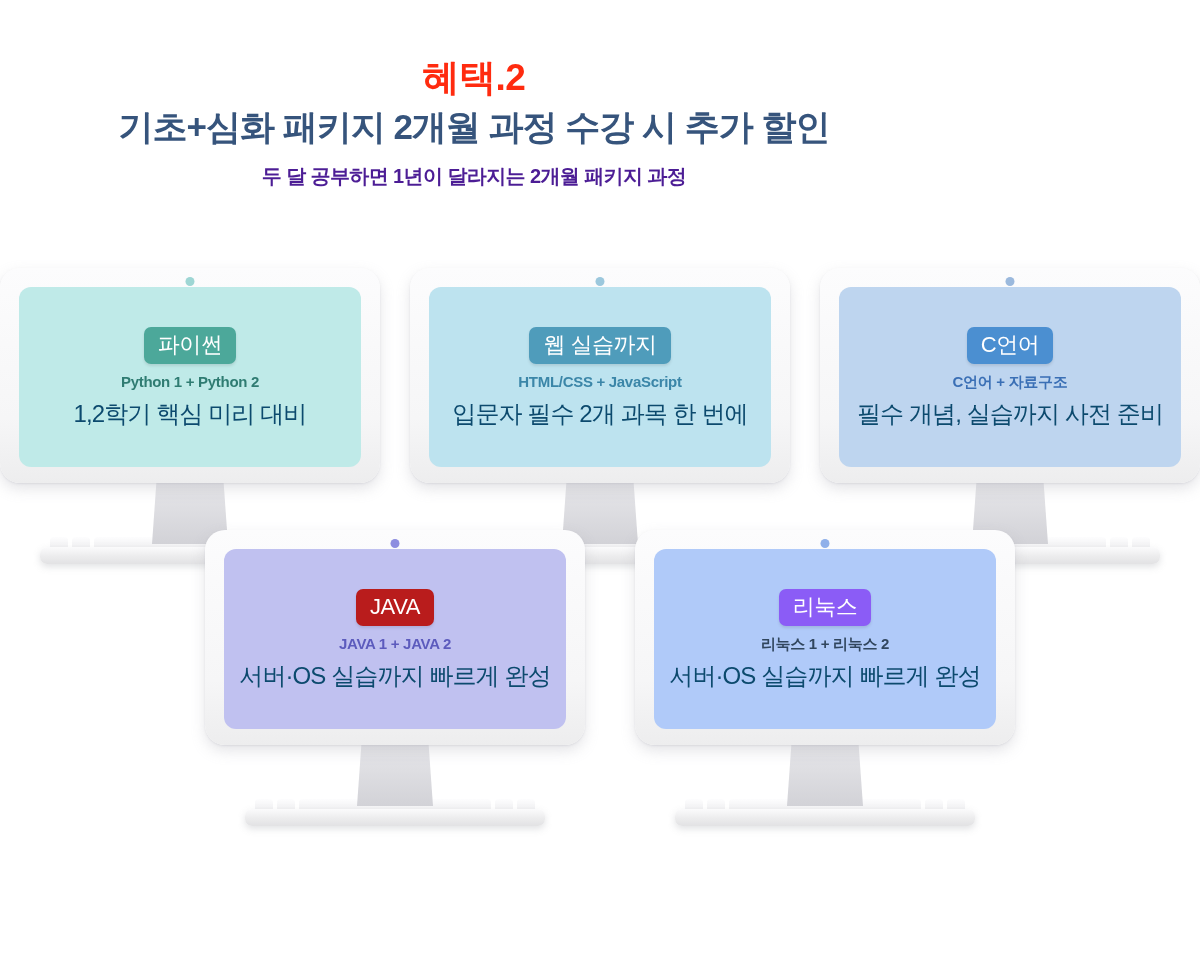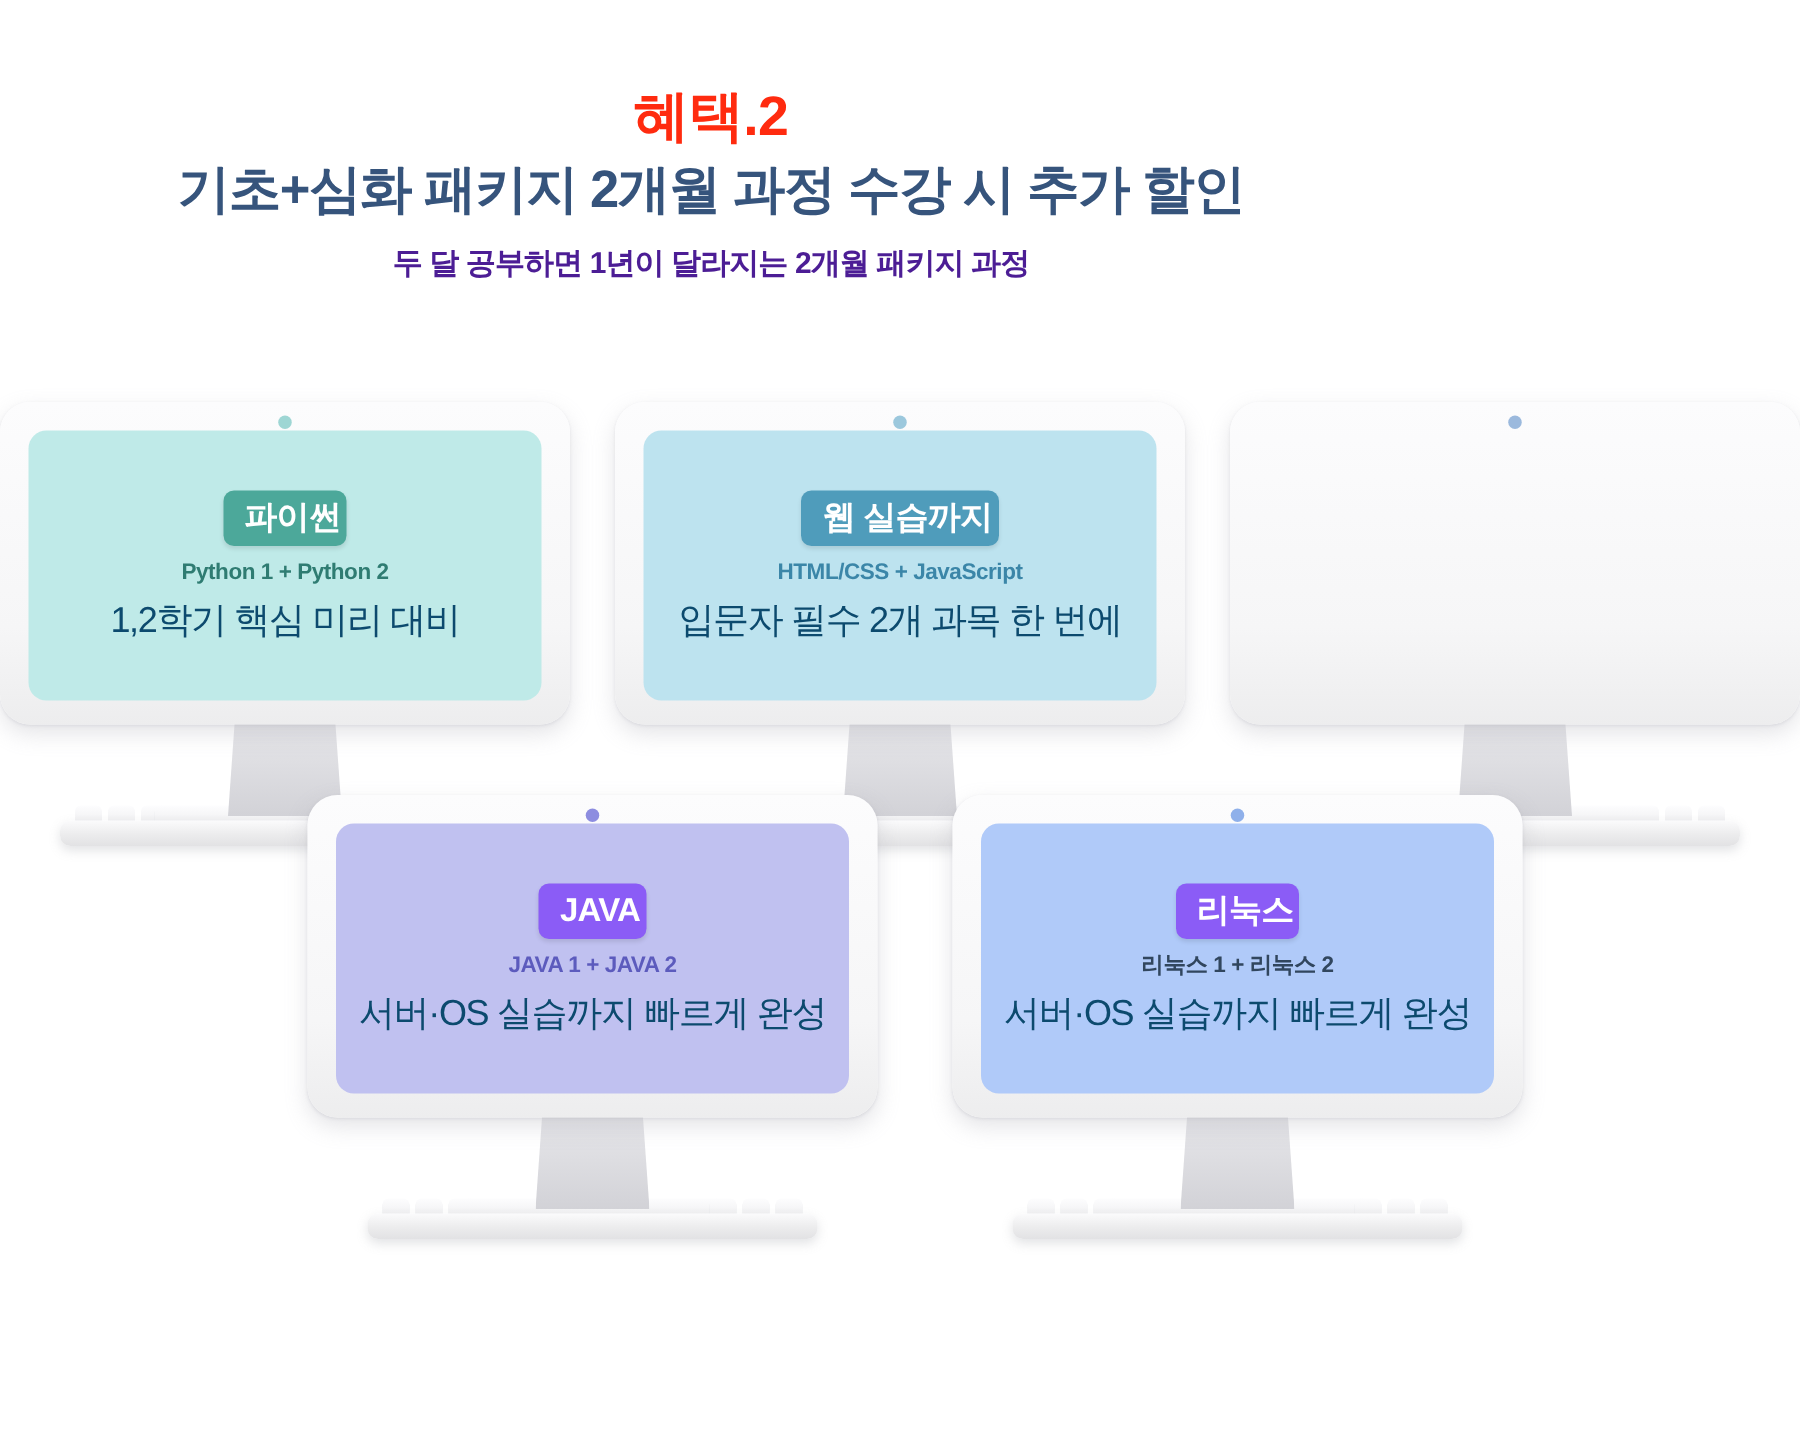--- a/index.html
+++ b/index.html
@@ -133,24 +133,24 @@
     align-items: center;
     justify-content: flex-start;
     padding-top: 40px;
     box-sizing: border-box;
   }
 
   .badge {
     display: inline-block;
     color: #ffffff;
     font-size: 22px;
-    font-weight: 700;
+    font-weight: 400;
     letter-spacing: -0.5px;
     line-height: 1;
-    padding: 7px 4px 8px 14px;
+    padding: 7px 14px 8px 14px;
     border-radius: 7px;
     box-shadow: 0 2px 3px rgba(0,0,0,0.10);
     white-space: nowrap;
   }
   .sub {
     margin-top: 10px;
     font-size: 15px;
     font-weight: 600;
     letter-spacing: -0.3px;
     line-height: 1;
@@ -231,40 +231,45 @@
           <div class="kb-bar"></div>
           <div class="kb-key" style="left: 228px; width: 18px;"></div>
           <div class="kb-key" style="left: 250px; width: 18px;"></div>
           <div class="kb-key" style="left: 272px; width: 18px;"></div>
         </div>
         <div class="kb-base"></div>
       </div>
       <div class="neck" style="top: 212px;"></div>
       <div class="bezel">
         <div class="webcam" style="background: rgb(155, 185, 221);"></div>
+        <div class="screen" style="background: rgb(190, 213, 239);">
+          <div class="badge" style="background: rgb(75, 143, 209);">C언어</div>
+          <div class="sub" style="color: rgb(58, 111, 181);">C언어 + 자료구조</div>
+          <div class="desc">필수 개념, 실습까지 사전 준비</div>
+        </div>
       </div>
     </div>
     <div class="monitor front" style="left: 205px; top: 530px;">
       <div class="keyboard" style="top: 262px;">
         <div class="kb-row">
           <div class="kb-key" style="left: 10px; width: 18px;"></div>
           <div class="kb-key" style="left: 32px; width: 18px;"></div>
           <div class="kb-key" style="left: 54px; width: 18px;"></div>
           <div class="kb-bar"></div>
           <div class="kb-key" style="left: 228px; width: 18px;"></div>
           <div class="kb-key" style="left: 250px; width: 18px;"></div>
           <div class="kb-key" style="left: 272px; width: 18px;"></div>
         </div>
         <div class="kb-base"></div>
       </div>
       <div class="neck" style="top: 212px;"></div>
       <div class="bezel">
         <div class="webcam" style="background: rgb(141, 141, 224);"></div>
         <div class="screen" style="background: rgb(192, 193, 240);">
-          <div class="badge" style="background: #8b5cf6;">JAVA</div>
+          <div class="badge" style="background: #b91c1c;">JAVA</div>
           <div class="sub" style="color: rgb(92, 91, 189);">JAVA 1 + JAVA 2</div>
           <div class="desc">서버·OS 실습까지 빠르게 완성</div>
         </div>
       </div>
     </div>
     <div class="monitor front" style="left: 635px; top: 530px;">
       <div class="keyboard" style="top: 262px;">
         <div class="kb-row">
           <div class="kb-key" style="left: 10px; width: 18px;"></div>
           <div class="kb-key" style="left: 32px; width: 18px;"></div>

